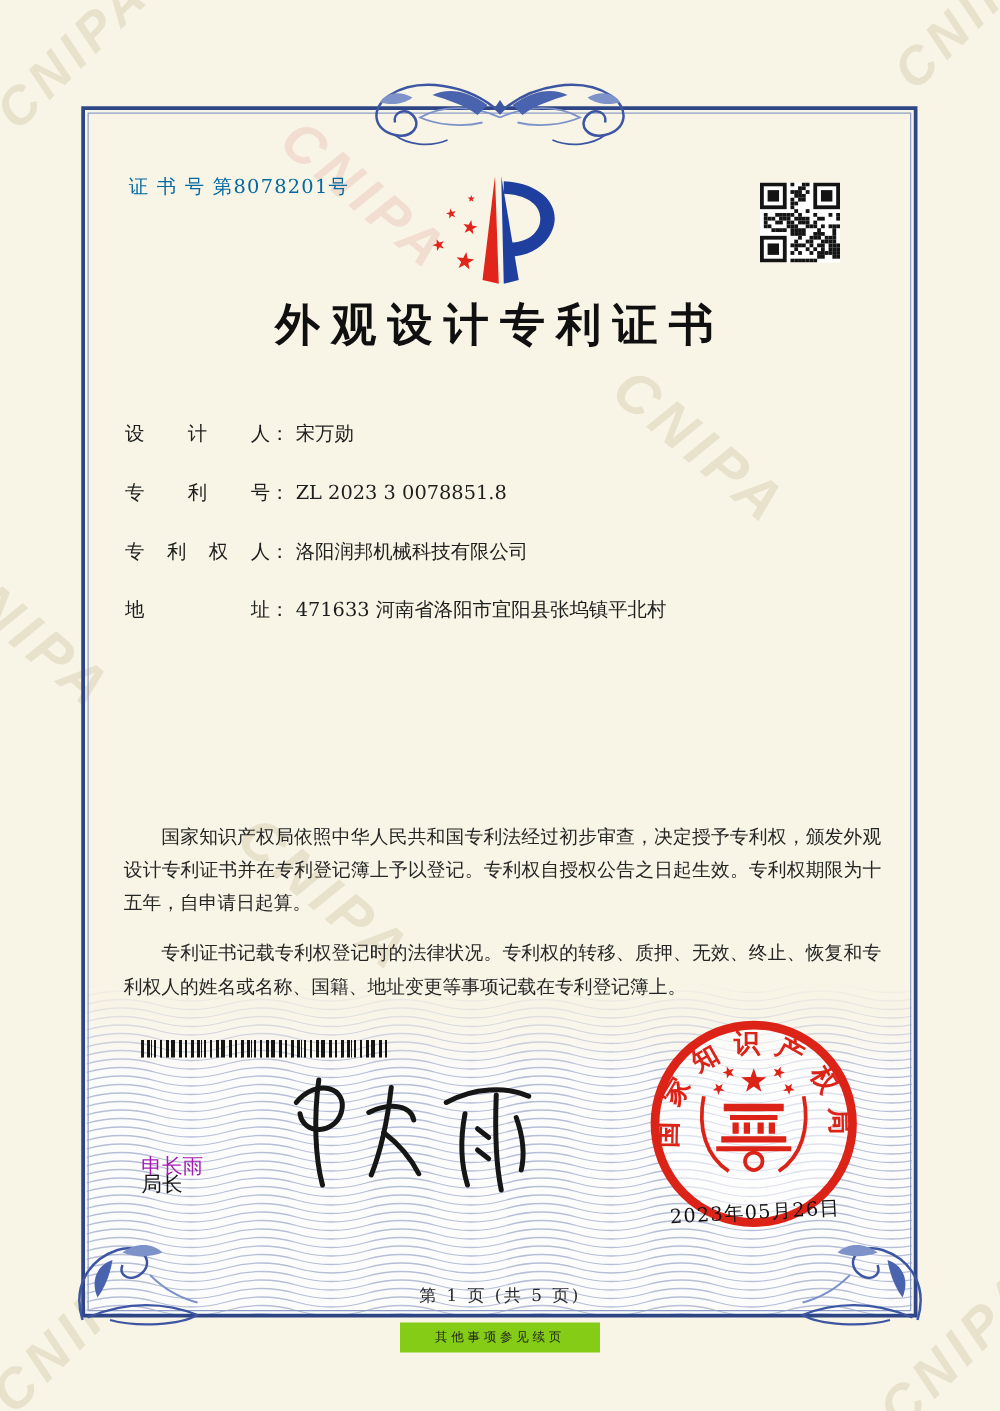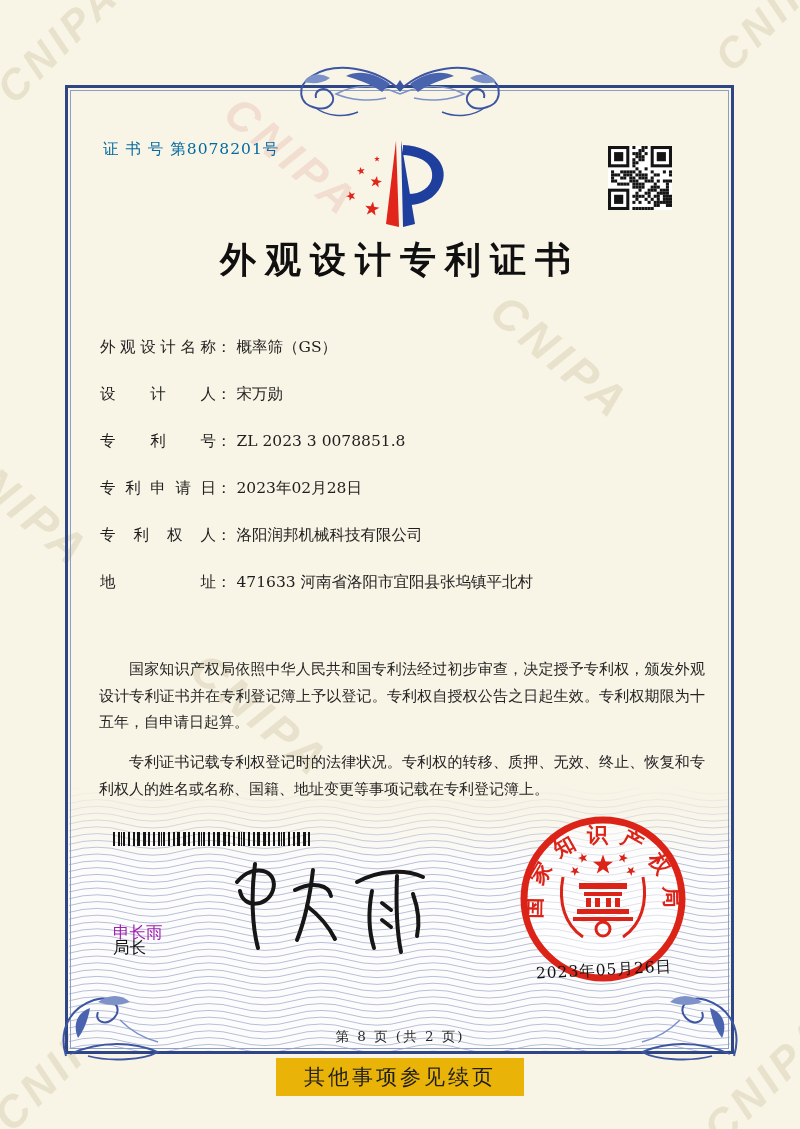--- a/index.html
+++ b/index.html
@@ -77,21 +77,21 @@
 
   .seal{position:absolute;left:515px;top:811px;z-index:6;}
   .seal-date{
     position:absolute;left:520px;top:960px;width:168px;text-align:center;z-index:7;
     font-size:15.5px;color:#121212;transform:rotate(-3deg);letter-spacing:1px;
   }
 
   .page-info{position:absolute;left:0;right:0;top:1028px;text-align:center;font-size:13.5px;color:#2a2a2a;z-index:4;letter-spacing:2px;}
   .note-box{
     position:absolute;top:1058px;left:50%;transform:translateX(-50%);z-index:4;
-    background:#eab308;padding:5px 28px;font-size:21px;letter-spacing:3px;color:#1e1e1e;
+    background:#84cc16;padding:5px 28px;font-size:10px;letter-spacing:3px;color:#1e1e1e;
   }
 
   .flourish{position:absolute;z-index:4;pointer-events:none;}
   .fl-top{left:270px;top:56px;}
   .fl-bl{left:50px;top:986px;}
   .fl-br{left:600px;top:986px;transform:scaleX(-1);}
 </style>
 </head>
 <body>
 
@@ -355,30 +355,24 @@
   </g>
   <polygon points="53,3 43,86 56,89" fill="#e1251b"></polygon>
   <polygon points="58,3 60,89 72,86" fill="#1f3f9e"></polygon>
   <path d="M60,7 C94,9 107,30 98,48 C92,61 77,68 63,67 L62,56 C77,57 87,50 89,40 C91,27 80,18 60,17 Z" fill="#1f3f9e"></path>
 </svg>
 
 <div class="title">外观设计专利证书</div>
 
 <div class="fields">
   <div class="frow">
-    <span class="flabel">外观设计名称</span>：<span class="fvalue">概率筛（GS）</span>
-  </div>
-  <div class="frow">
     <span class="flabel">设计人</span>：<span class="fvalue">宋万勋</span>
   </div>
   <div class="frow">
     <span class="flabel">专利号</span>：<span class="fvalue">ZL 2023 3 0078851.8</span>
-  </div>
-  <div class="frow">
-    <span class="flabel">专利申请日</span>：<span class="fvalue">2023年02月28日</span>
   </div>
   <div class="frow">
     <span class="flabel">专利权人</span>：<span class="fvalue">洛阳润邦机械科技有限公司</span>
   </div>
   <div class="frow">
     <span class="flabel">地址</span>：<span class="fvalue">471633 河南省洛阳市宜阳县张坞镇平北村</span>
   </div>
 </div>
 
 <div class="paras">
@@ -426,14 +420,14 @@
     <path d="M48,66 C43,92 50,114 68,126" fill="none" stroke="#dc2318" stroke-width="3"></path>
     <path d="M128,66 C133,92 126,114 108,126" fill="none" stroke="#dc2318" stroke-width="3"></path>
   </g>
   <path id="sealArc" d="M31,117 A62,62 0 1 1 145,117" fill="none"></path>
   <text font-size="21" font-weight="bold" fill="#dc2318" letter-spacing="11" style="font-family:'DejaVu Serif',serif;">
     <textPath href="#sealArc" startOffset="50%" text-anchor="middle">国家知识产权局</textPath>
   </text>
 </svg>
 <div class="seal-date">2023年05月26日</div>
 
-<div class="page-info">第 8 页 (共 2 页)</div>
+<div class="page-info">第 1 页 (共 5 页)</div>
 <div class="note-box">其他事项参见续页</div>
 
 </body></html>

